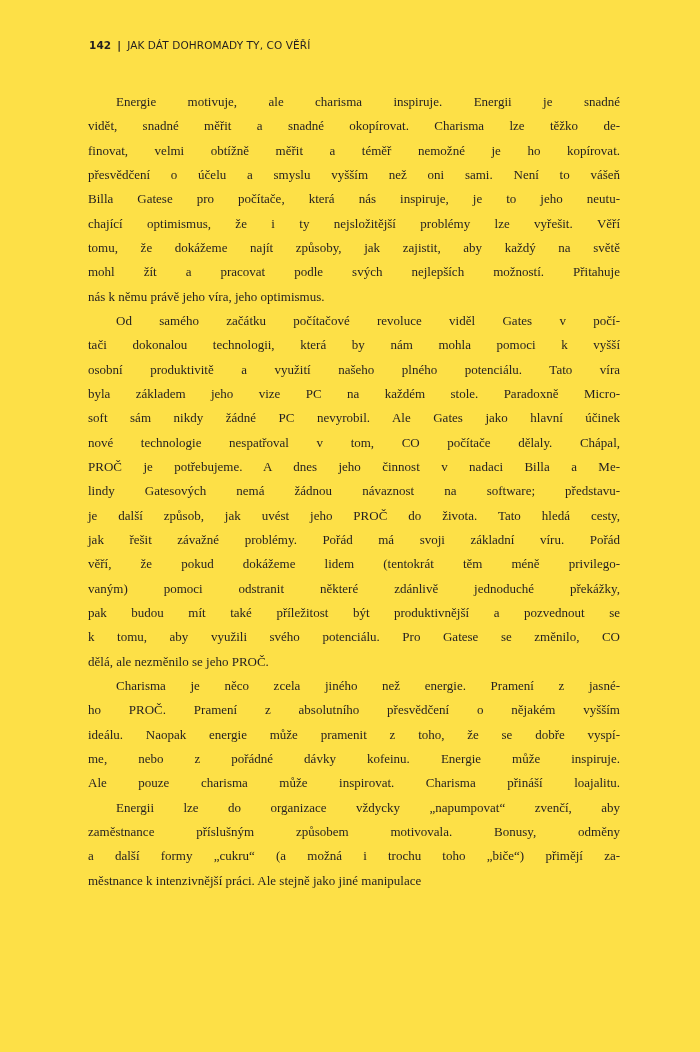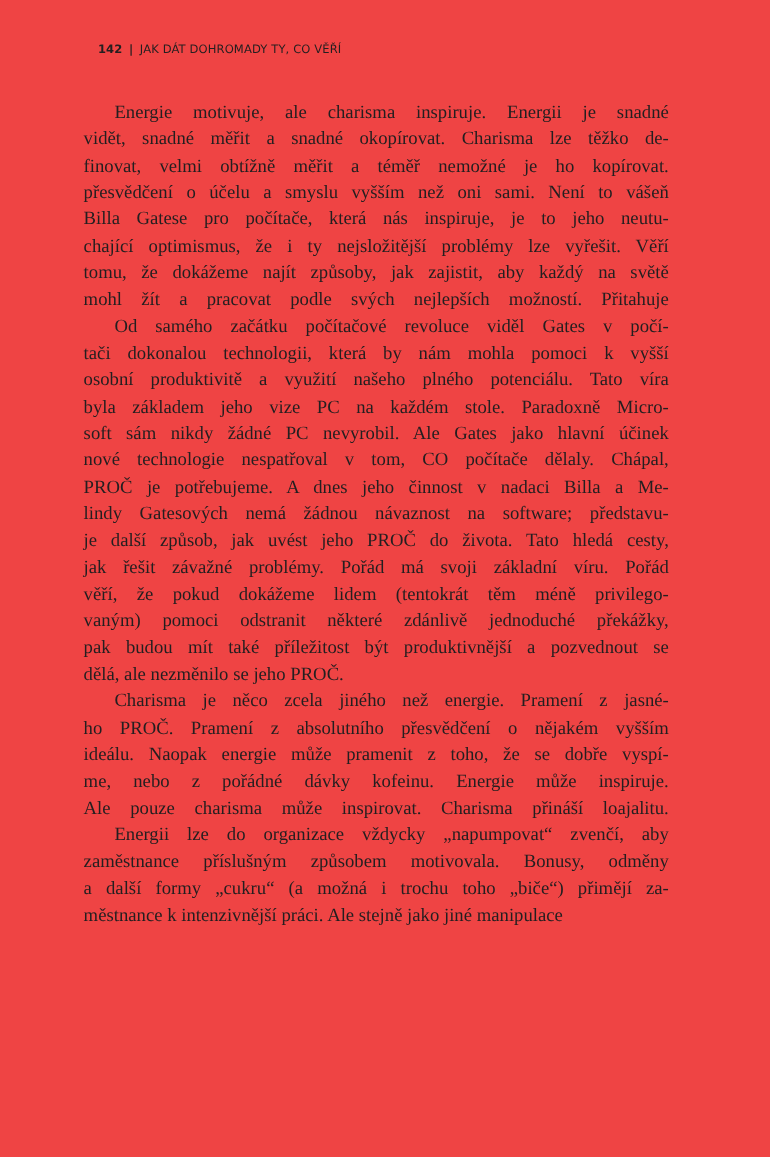--- a/index.html
+++ b/index.html
@@ -1,29 +1,29 @@
 <!DOCTYPE html>
 <html><head>
 <meta charset="utf-8">
 <style>
   html, body { margin: 0; padding: 0; background: #ffffff; }
   body { width: 700px; height: 1052px; position: relative; overflow: hidden; }
-  .page { position: absolute; left: 0; top: 0; width: 700px; height: 1052px; background: #ef4444; }
+  .page { position: absolute; left: 0; top: 0; width: 700px; height: 1052px; background: #fde047; }
   .running-head {
     position: absolute; left: 89px; top: 39px;
     font-family: "DejaVu Sans", sans-serif; font-size: 10.5px; color: #231f20;
     letter-spacing: 0.1px; white-space: nowrap;
   }
   .running-head .folio { font-weight: bold; }
   .running-head .sep { font-weight: bold; margin: 0 6px; }
   .running-head .title { font-weight: normal; }
   .body-text {
-    position: absolute; left: 76px; top: 90px; width: 532px;
+    position: absolute; left: 88px; top: 90px; width: 532px;
     font-family: "Liberation Serif", "DejaVu Serif", serif;
-    font-size: 17px; color: #231f20;
+    font-size: 13px; color: #231f20;
   }
   .line {
     display: block; height: 24.33px; line-height: 24.33px;
     text-align: justify; text-align-last: justify; white-space: nowrap;
     overflow: visible;
   }
   .line.last { text-align-last: left; }
   .line.indent { text-indent: 28px; }
 </style>
 </head>
@@ -37,35 +37,37 @@
   <div class="body-text" id="body-text">
       <div>
         <span class="line indent">Energie motivuje, ale charisma inspiruje. Energii je snadné</span>
         <span class="line">vidět, snadné měřit a snadné okopírovat. Charisma lze těžko de-</span>
         <span class="line">finovat, velmi obtížně měřit a téměř nemožné je ho kopírovat.</span>
         <span class="line">přesvědčení o účelu a smyslu vyšším než oni sami. Není to vášeň</span>
         <span class="line">Billa Gatese pro počítače, která nás inspiruje, je to jeho neutu-</span>
         <span class="line">chající optimismus, že i ty nejsložitější problémy lze vyřešit. Věří</span>
         <span class="line">tomu, že dokážeme najít způsoby, jak zajistit, aby každý na světě</span>
         <span class="line">mohl žít a pracovat podle svých nejlepších možností. Přitahuje</span>
+        <span class="line last">nás k němu právě jeho víra, jeho optimismus.</span>
       </div>
       <div>
         <span class="line indent">Od samého začátku počítačové revoluce viděl Gates v počí-</span>
         <span class="line">tači dokonalou technologii, která by nám mohla pomoci k vyšší</span>
         <span class="line">osobní produktivitě a využití našeho plného potenciálu. Tato víra</span>
         <span class="line">byla základem jeho vize PC na každém stole. Paradoxně Micro-</span>
         <span class="line">soft sám nikdy žádné PC nevyrobil. Ale Gates jako hlavní účinek</span>
         <span class="line">nové technologie nespatřoval v tom, CO počítače dělaly. Chápal,</span>
         <span class="line">PROČ je potřebujeme. A dnes jeho činnost v nadaci Billa a Me-</span>
         <span class="line">lindy Gatesových nemá žádnou návaznost na software; představu-</span>
         <span class="line">je další způsob, jak uvést jeho PROČ do života. Tato hledá cesty,</span>
         <span class="line">jak řešit závažné problémy. Pořád má svoji základní víru. Pořád</span>
         <span class="line">věří, že pokud dokážeme lidem (tentokrát těm méně privilego-</span>
         <span class="line">vaným) pomoci odstranit některé zdánlivě jednoduché překážky,</span>
         <span class="line">pak budou mít také příležitost být produktivnější a pozvednout se</span>
+        <span class="line">k tomu, aby využili svého potenciálu. Pro Gatese se změnilo, CO</span>
         <span class="line last">dělá, ale nezměnilo se jeho PROČ.</span>
       </div>
       <div>
         <span class="line indent">Charisma je něco zcela jiného než energie. Pramení z jasné-</span>
         <span class="line">ho PROČ. Pramení z absolutního přesvědčení o nějakém vyšším</span>
         <span class="line">ideálu. Naopak energie může pramenit z toho, že se dobře vyspí-</span>
         <span class="line">me, nebo z pořádné dávky kofeinu. Energie může inspiruje.</span>
         <span class="line">Ale pouze charisma může inspirovat. Charisma přináší loajalitu.</span>
       </div>
       <div>

